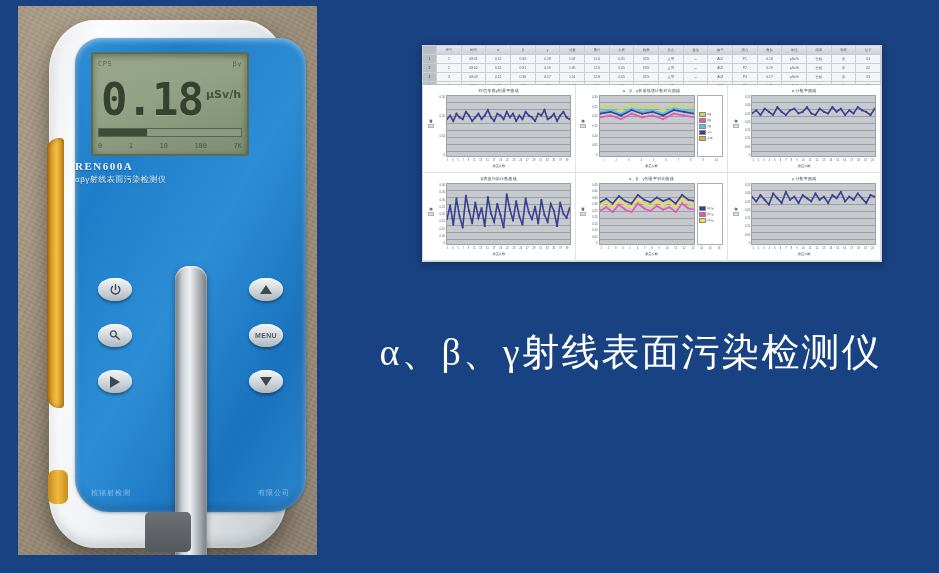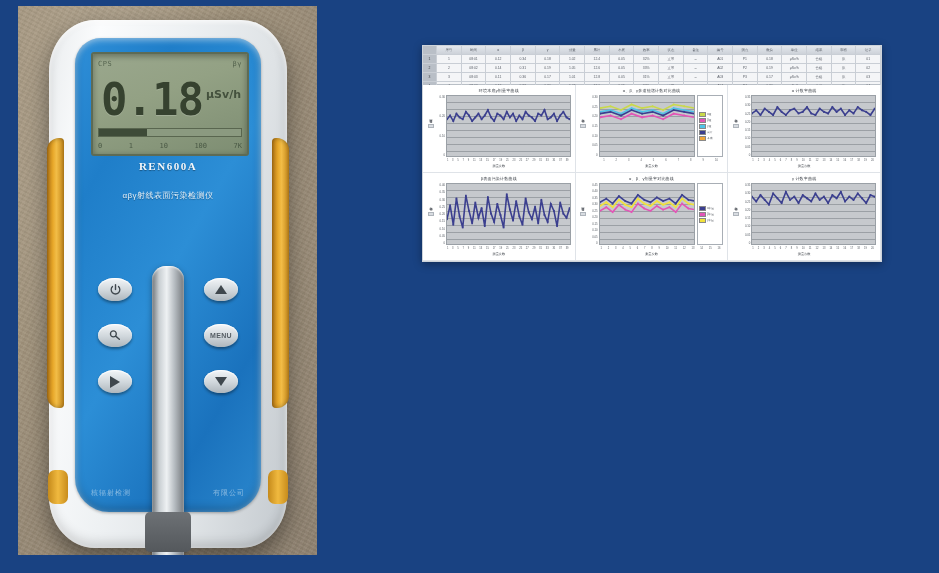--- a/index.html
+++ b/index.html
@@ -47,20 +47,21 @@
   }
   .grip-btm.left{left:-1px;}
   .grip-btm.right{right:-1px;}
 
   
   #faceplate{
     position:absolute;left:26px;top:18px;width:186px;height:474px;
     border-radius:26px 26px 34px 34px;
     background:linear-gradient(120deg,#2f8fd8 0%,#1f7ec9 22%,#2c8ed6 50%,#1a72bd 78%,#2b87cd 100%);
     box-shadow:inset 0 2px 6px rgba(255,255,255,.5), inset 0 -4px 10px rgba(0,0,0,.22), 0 1px 3px rgba(0,0,0,.3);
+    padding-left:45px;
   }
 
   
   #lcd-screen{
     position:absolute;left:16px;top:14px;width:154px;height:100px;
     background:linear-gradient(160deg,#9aa78d 0%,#93a184 40%,#7d8d72 100%);
     border:2px solid #5d6b55;border-radius:3px;
     box-shadow:inset 0 2px 6px rgba(0,0,0,.35);
     overflow:hidden;
   }
@@ -86,25 +87,25 @@
   }
   .lcd-bar i{display:block;height:100%;width:34%;background:#3e4b38;}
   .lcd-scale{
     position:absolute;left:5px;right:5px;bottom:2px;height:12px;
     display:flex;justify-content:space-between;align-items:center;
   }
   .lcd-scale span{font-family:"DejaVu Sans Mono", monospace;font-size:7px;color:#4a5945;}
 
   
   #brand-block{
-    position:absolute;left:0;right:0;top:122px;text-align:center;color:#f3f8fc;
+    position:absolute;left:0;right:0;top:122px;color:#f3f8fc;
     text-shadow:0 1px 1px rgba(0,0,0,.35);
   }
   #brand-model{font-family:"Liberation Serif", serif;font-size:11px;letter-spacing:1.5px;font-weight:bold;}
-  #brand-sub{font-size:8px;letter-spacing:.5px;margin-top:18px;opacity:.95;}
+  #brand-sub{font-size:8px;letter-spacing:.5px;margin-top:2px;opacity:.95;}
 
   
   #center-strip{
     position:absolute;left:50%;transform:translateX(-50%);top:228px;width:32px;height:300px;
     background:linear-gradient(90deg,#6e7377 0%,#c8ced2 22%,#eef1f3 46%,#b7bdc2 70%,#75797d 100%);
     border-radius:14px 14px 6px 6px;
     box-shadow:0 2px 6px rgba(0,0,0,.35), inset 0 1px 2px rgba(255,255,255,.8);
   }
 
   
@@ -940,13 +941,14 @@
           <span>18</span>
           <span>19</span>
           <span>20</span>
         </div>
         <div class="x-axis-title">测量次数</div>
       </div>
     </div>
 </div>
 
 <div id="headline">
+  <div id="headline-desc">α、β、γ射线表面污染检测仪</div>
 </div>
 
 </body></html>

